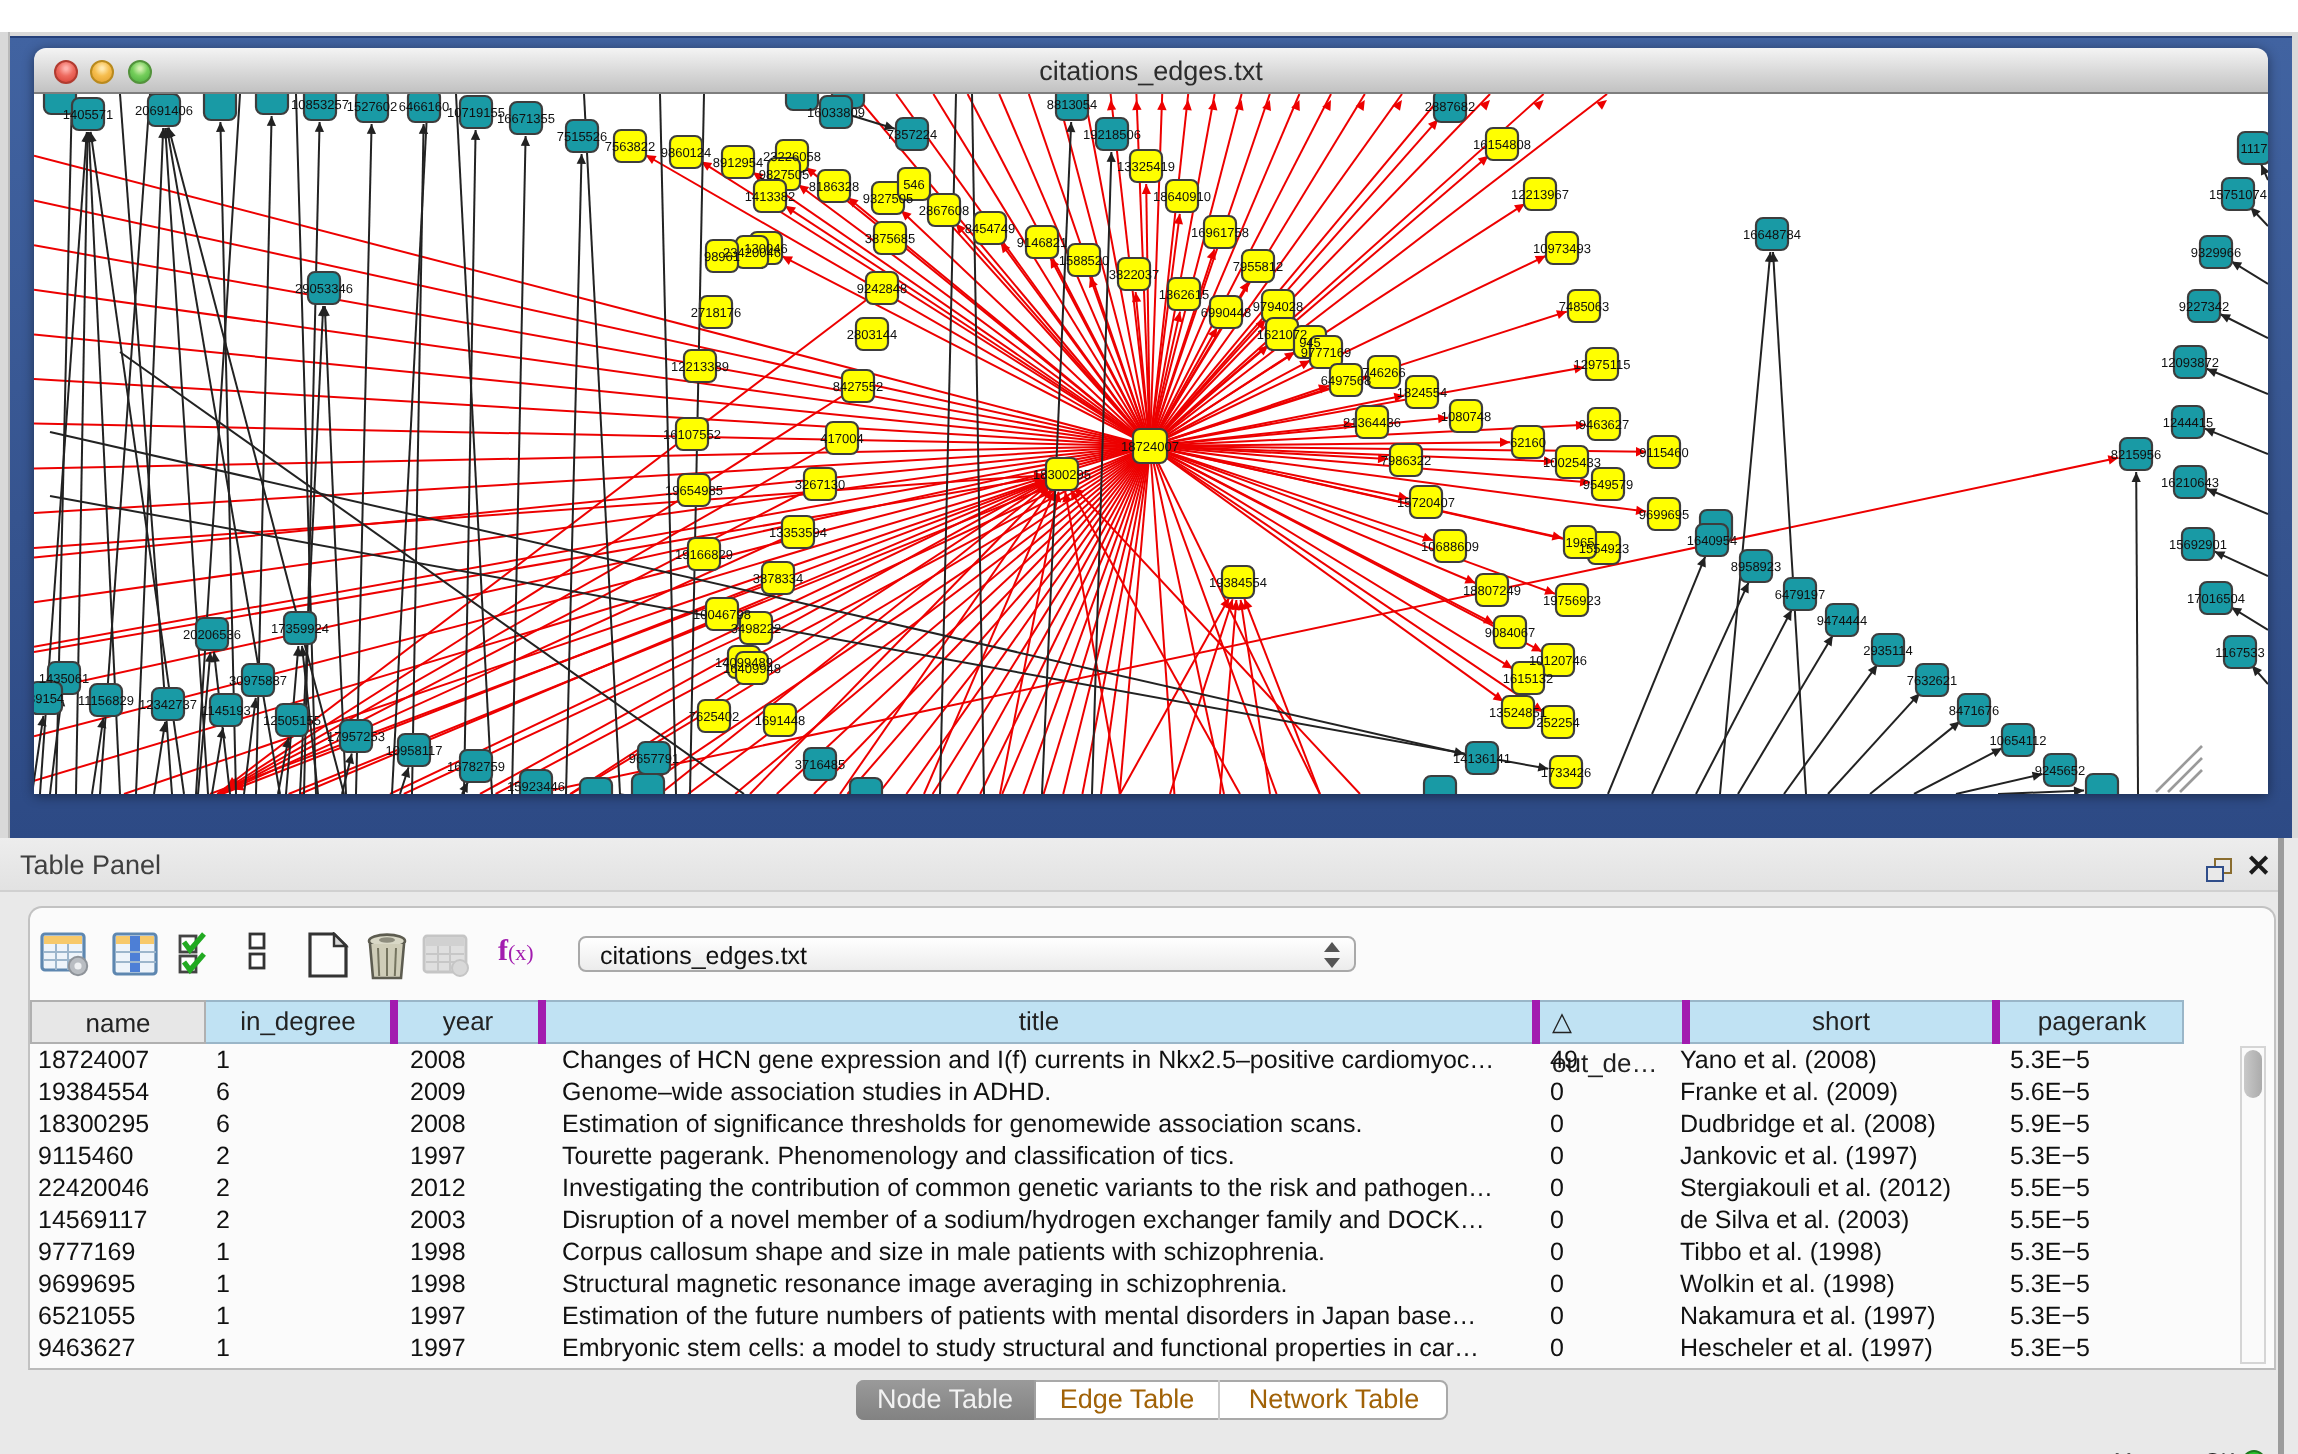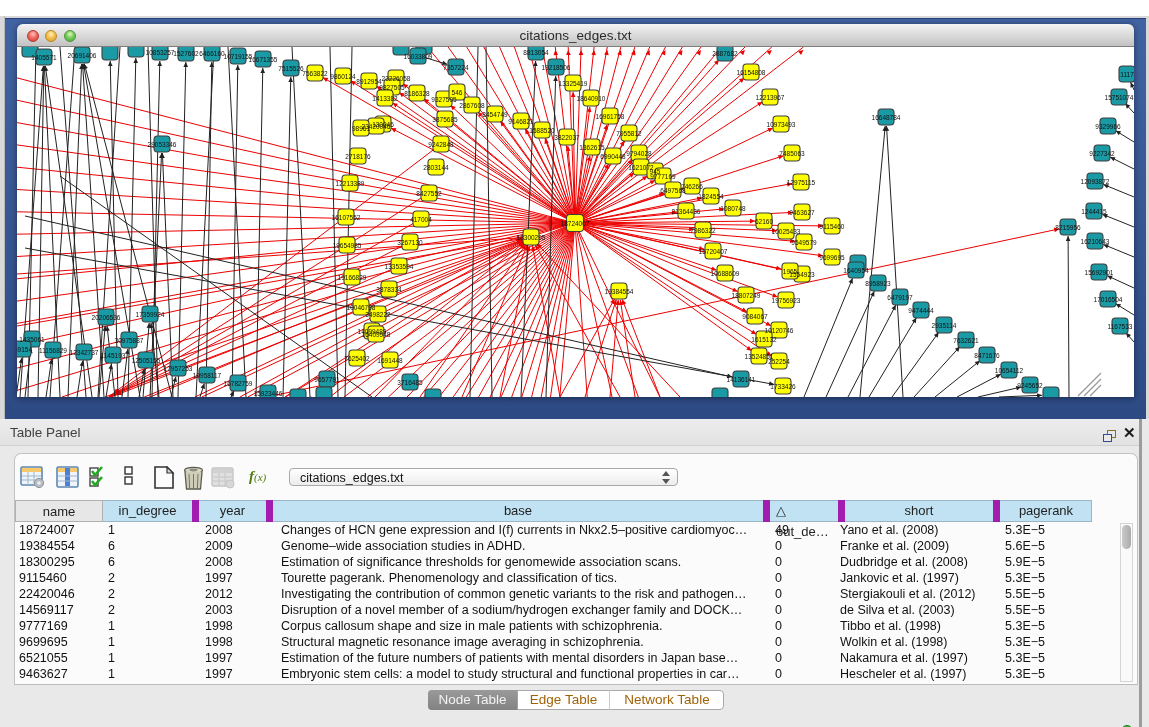--- a/index.html
+++ b/index.html
@@ -30,21 +30,21 @@
 #close{position:absolute;left:1123px;top:408px;width:16px;height:16px;font-size:15px;font-weight:bold;color:#1a1a1a}
 #panel{position:absolute;left:14px;top:437px;width:1124px;height:232px;background:#fbfbfb;
   border:1px solid #c2c2c2;border-radius:7px 7px 0 0;border-bottom:1px solid #bbb}
 
 .ticon{position:absolute;top:450px}
 #combo{position:absolute;left:289px;top:452px;width:389px;height:18px;background:linear-gradient(#fff,#ececec);
   border:1px solid #a9a9a9;border-radius:4px}
 #combotext{position:absolute;left:300px;top:455px;font-size:12.5px;color:#111}
 
 #thead{position:absolute;left:15px;top:484px;width:1077px;height:22px;background:#c0e2f3;border:1px solid #9ab6c8}
-.hcell{position:absolute;top:484px;height:22px;border-right:7px solid #a21caf;font-size:13px;color:#222;
+.hcell{position:absolute;top:484px;height:22px;border-right:4px solid #a21caf;font-size:13px;color:#222;
   text-align:center;line-height:21px}
 #h1{left:15px;width:88px;background:#e7e7e7;border:1px solid #b0b0b0}
 #h2{left:103px;width:96px}
 #h3{left:199px;width:74px}
 #h4{left:273px;width:497px}
 #h5{left:770px;width:75px;text-align:left;padding-left:6px}
 #h6{left:845px;width:155px}
 #h7{left:1000px;width:92px;border-right:none}
 
 .trow{position:absolute;left:15px;width:1119px;height:16px;font-size:12.5px;color:#111;white-space:nowrap}
@@ -809,33 +809,33 @@
  <rect x="1" y="2" width="21" height="18" rx="1.5" fill="#c9c9c9" stroke="#9a9a9a" stroke-width="1.4"></rect>
  <rect x="2" y="3" width="19" height="4" fill="#b0b0b0"></rect>
  <g stroke="#9e9e9e" stroke-width="1">
         <line x1="2" y1="11" x2="21" y2="11"></line>
         <line x1="2" y1="15" x2="21" y2="15"></line>
  <line x1="8" y1="7" x2="8" y2="20"></line>
         <line x1="14" y1="7" x2="14" y2="20"></line>
       </g>
  <circle cx="19" cy="18" r="4" fill="#bdbdbd" stroke="#999"></circle>
 </svg>
-<div class="ticon" style="left:249px;top:452px;font-size:15px;color:#4d7c0f;font-style:italic;font-family:'Liberation Serif',serif"><b>f</b><span style="font-size:11px">(x)</span></div>
+<div class="ticon" style="left:249px;top:452px;font-size:15px;color:#a21caf;font-family:'Liberation Serif',serif"><b>f</b><span style="font-size:11px">(x)</span></div>
 <svg class="ticon" style="left:660px;top:455px;z-index:5" width="12" height="13" viewBox="0 0 12 13">
  <path d="M6 0 L10 5 L2 5 Z" fill="#555"></path>
       <path d="M6 13 L10 8 L2 8 Z" fill="#555"></path>
 </svg>
 
   <div id="combo"></div>
     <div id="combotext">citations_edges.txt</div>
   <div id="thead"></div>
   <div class="hcell" id="h1">name</div>
   <div class="hcell" id="h2">in_degree</div>
   <div class="hcell" id="h3">year</div>
-  <div class="hcell" id="h4">base</div>
+  <div class="hcell" id="h4">title</div>
   <div class="hcell" id="h5">△ out_de…</div>
   <div class="hcell" id="h6">short</div>
   <div class="hcell" id="h7">pagerank</div>
   <div class="trow" style="top:506px">
       <span class="c1">18724007</span>
       <span class="c2">1</span>
       <span class="c3">2008</span>
       <span class="c4">Changes of HCN gene expression and I(f) currents in Nkx2.5–positive cardiomyoc…</span>
       <span class="c5">49</span>
       <span class="c6">Yano et al. (2008)</span>

